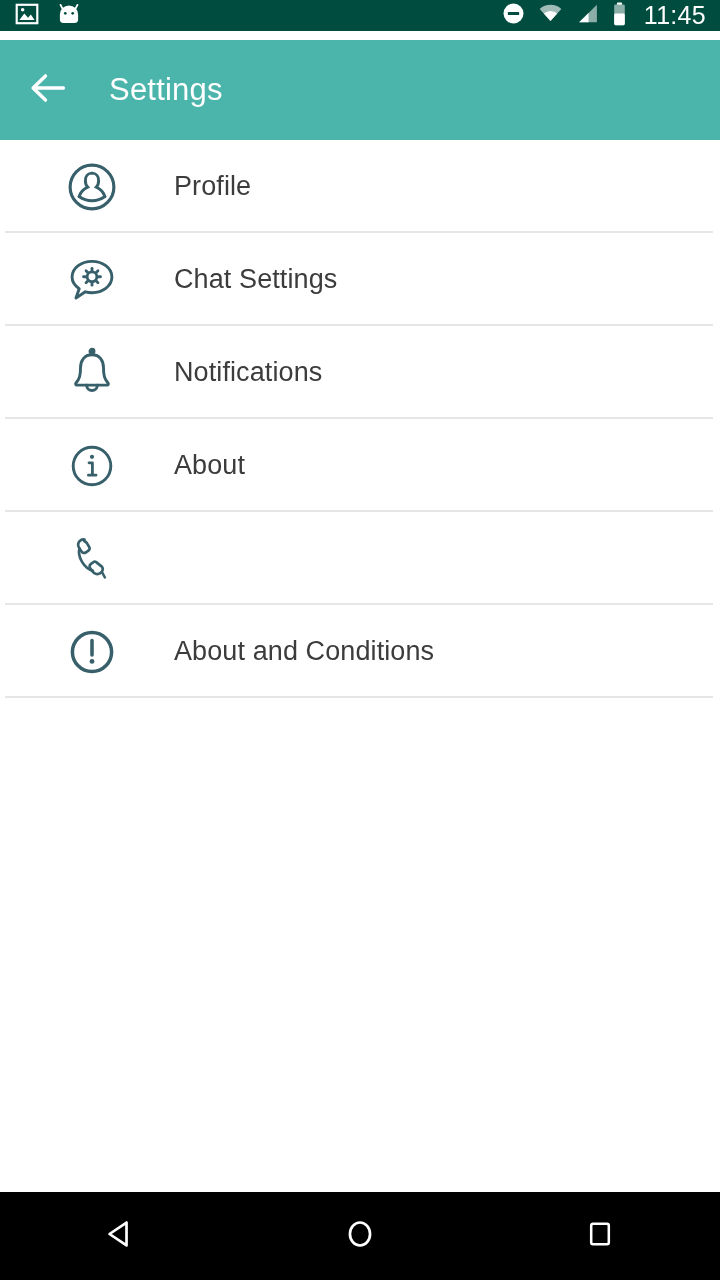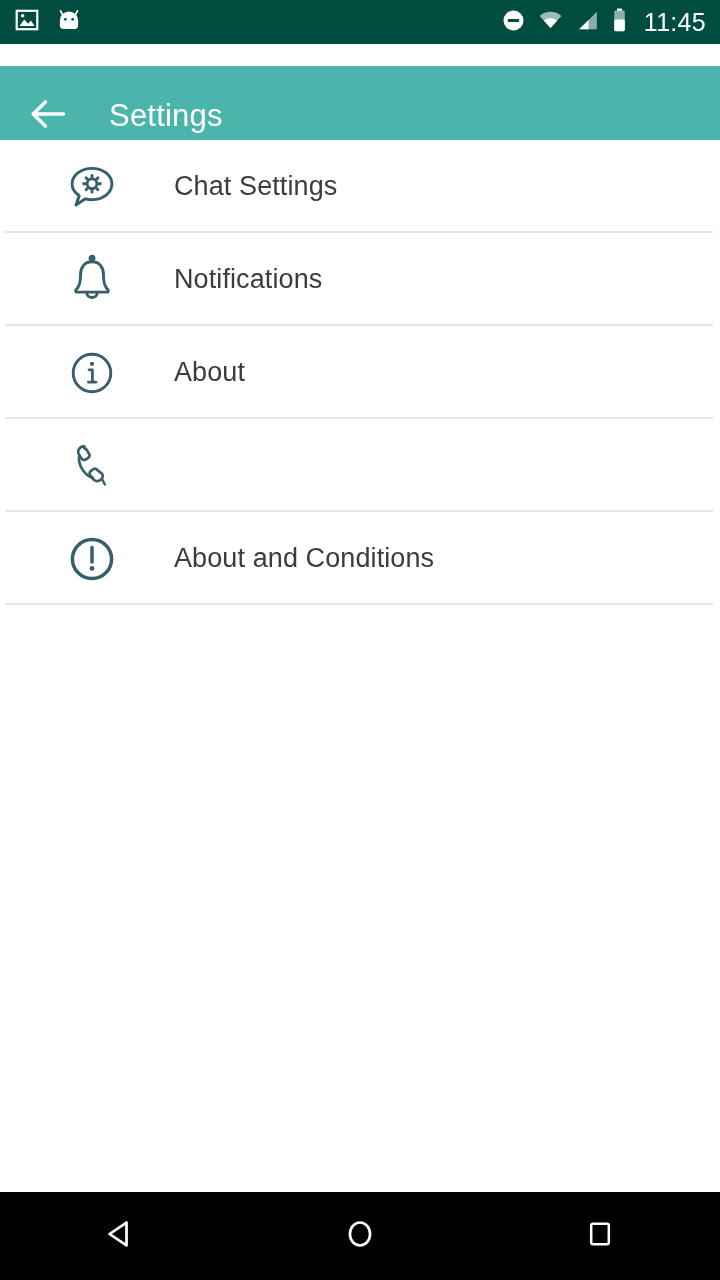--- a/index.html
+++ b/index.html
@@ -7,40 +7,40 @@
     width:720px; height:1280px;
     background:#ffffff;
     font-family:"Liberation Sans", sans-serif;
     overflow:hidden;
   }
   #screen { position:relative; width:720px; height:1280px; background:#ffffff; }
 
   
   .status-bar {
     position:absolute; top:0; left:0;
-    width:720px; height:44px;
+    width:720px; height:31px;
     background:#004D40;
     display:flex; align-items:center;
     padding:0 14px;
   }
   .status-left { display:flex; align-items:center; gap:16px; }
   .status-right { margin-left:auto; display:flex; align-items:center; gap:11px; }
   .status-time {
     color:#ffffff; font-size:25px; font-weight:400;
     letter-spacing:0.3px; margin-left:5px;
     font-family:"Liberation Sans", sans-serif;
   }
   .sicon { display:block; }
 
   
   .app-bar {
     position:absolute; top:40px; left:0;
     width:720px; height:100px;
     background:#4CB5AB;
-    display:flex; align-items:center;margin-top:26px;
+    display:flex; align-items:center;
   }
   .back-btn {
     width:64px; height:64px; margin-left:16px;
     display:flex; align-items:center; justify-content:center;
     cursor:pointer;
   }
   .app-title {
     color:#ffffff; font-size:31px; font-weight:400;
     margin-left:29px; letter-spacing:0.2px;
   }
@@ -147,20 +147,32 @@
         <svg width="44" height="44" viewBox="0 0 24 24">
           <path d="M20.4 12 H4.1 M10.6 5.4 L3.9 12 L10.6 18.6" fill="none" stroke="#ffffff" stroke-width="1.9" stroke-linecap="round" stroke-linejoin="round"></path>
         </svg>
       </span>
     </div>
     <div class="app-title">Settings</div>
   </div>
 
   <div class="settings-list">
 
+    <div class="list-row">
+      <div class="row-icon">
+        <svg width="52" height="52" viewBox="0 0 24 24">
+          <circle cx="12" cy="12" r="10.1" fill="none" stroke="#37606B" stroke-width="1.45"></circle>
+          <path d="M12 5.6 c-1.85 0 -3.05 1.45 -3.05 3.35 0 1.5 0.5 2.55 1.05 3.1 -1.6 0.75 -3.25 2.2 -3.95 4.35" fill="none" stroke="#37606B" stroke-width="1.35" stroke-linecap="round"></path>
+          <path d="M12 5.6 c1.85 0 3.05 1.45 3.05 3.35 0 1.5 -0.5 2.55 -1.05 3.1 1.6 0.75 3.25 2.2 3.95 4.35" fill="none" stroke="#37606B" stroke-width="1.35" stroke-linecap="round"></path>
+          <path d="M6.05 16.4 a10.1 10.1 0 0 0 11.9 0" fill="none" stroke="#37606B" stroke-width="1.35" stroke-linecap="round"></path>
+        </svg>
+      </div>
+      <div class="row-label">Profile</div>
+      <div class="divider"></div>
+    </div>
 
     <div class="list-row">
       <div class="row-icon">
         <svg width="52" height="52" viewBox="0 0 24 24">
           <path d="M12 3.4 c-5.1 0 -9.2 3.2 -9.2 7.15 0 2.2 1.3 4.15 3.3 5.45 l-1.5 4.35 4.3 -2.9 a12 12 0 0 0 3.1 0.4 c5.1 0 9.2 -3.2 9.2 -7.3 0 -3.95 -4.1 -7.15 -9.2 -7.15 z" fill="none" stroke="#37606B" stroke-width="1.35" stroke-linejoin="round"></path>
           <circle cx="12" cy="10.5" r="2.25" fill="none" stroke="#37606B" stroke-width="1.3"></circle>
           <g fill="none" stroke="#37606B" stroke-width="1.3" stroke-linecap="round">
             <path d="M12 6.6 V7.9"></path>
               <path d="M12 13.1 V14.4"></path>
             <path d="M8.1 10.5 H9.4"></path>

